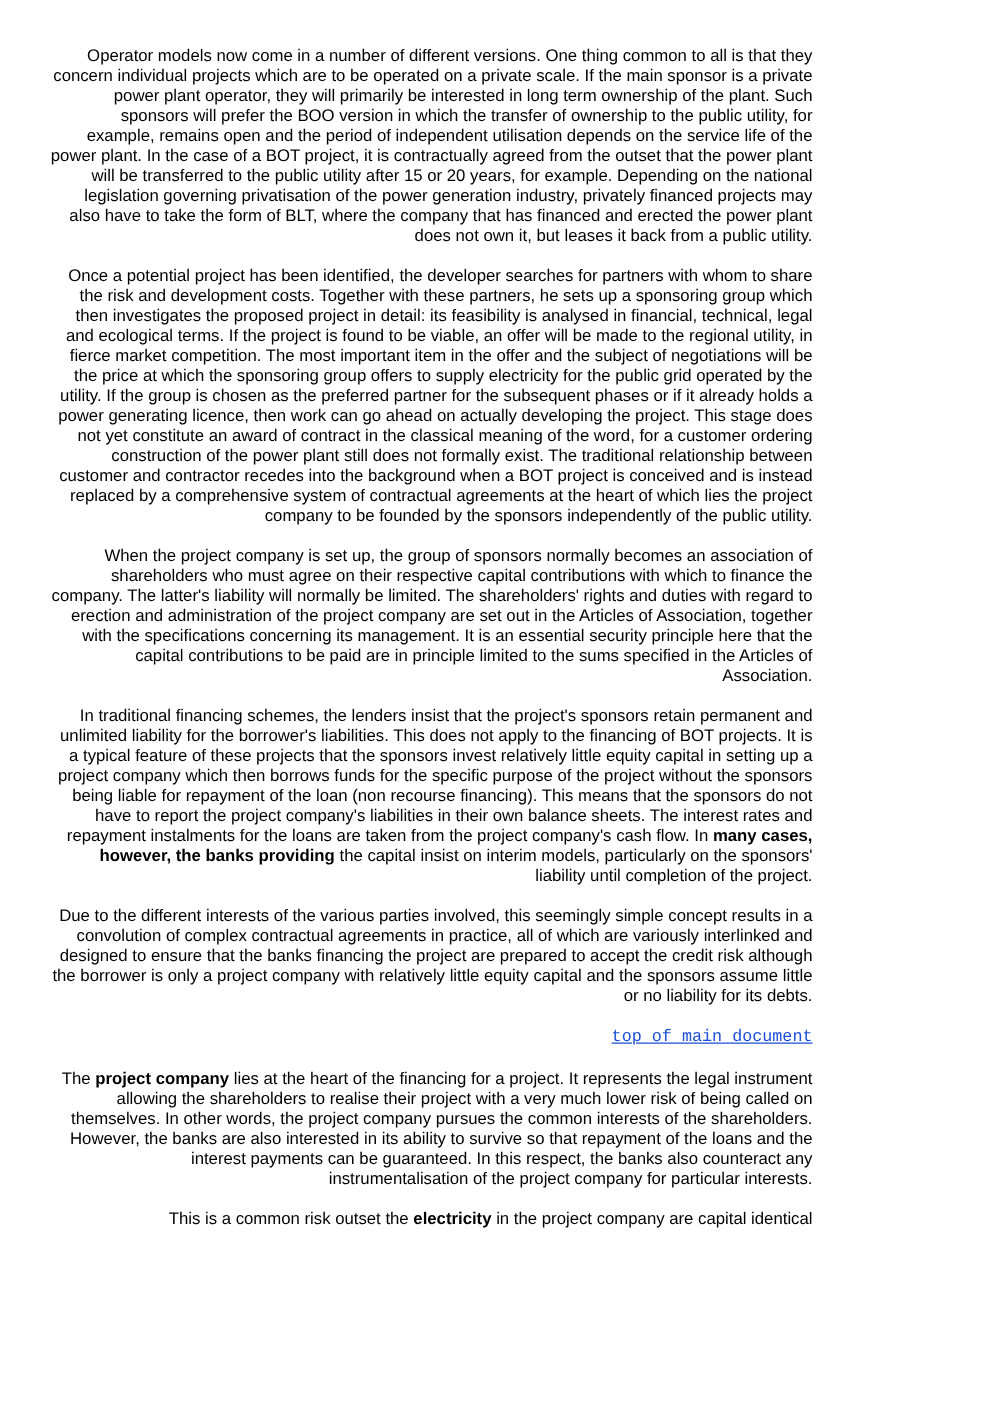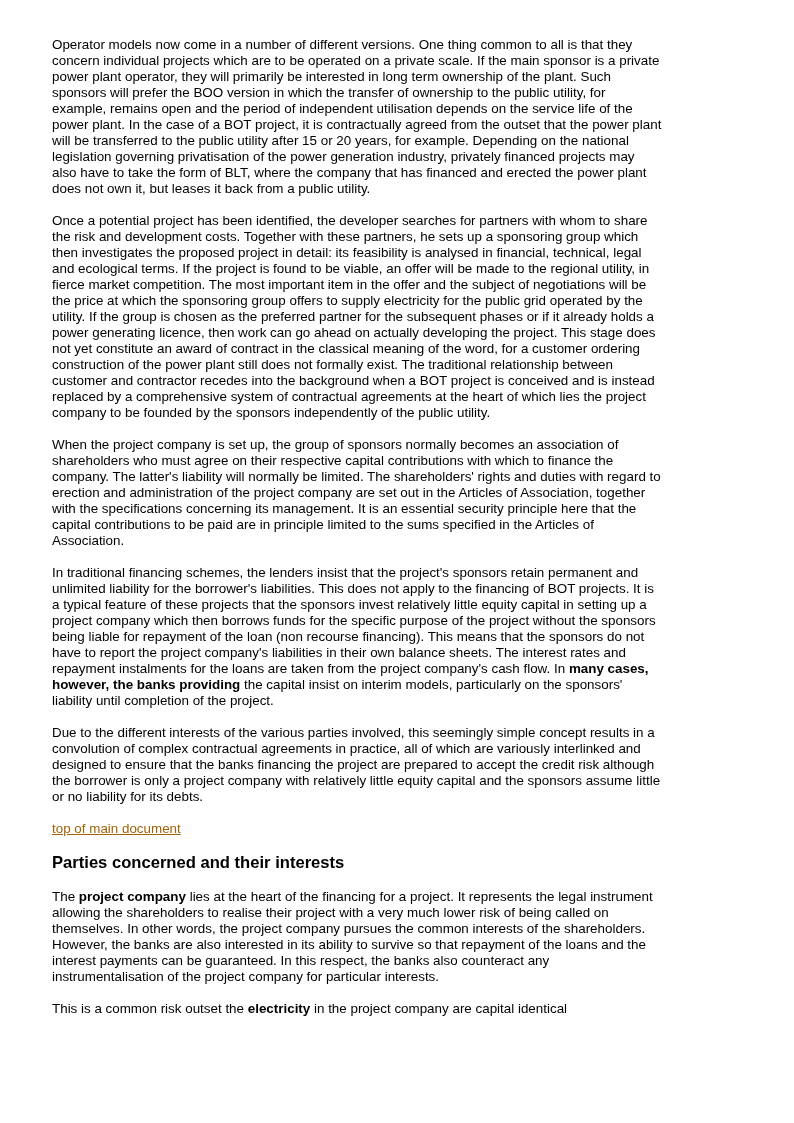--- a/index.html
+++ b/index.html
@@ -1,24 +1,24 @@
 <!DOCTYPE html>
 <html><head>
 <meta charset="utf-8">
 <style>
   html, body { margin: 0; padding: 0; background: #ffffff; }
   body { width: 794px; height: 1123px; overflow: hidden; position: relative; }
   .page {
-    position: absolute; left: 52px; top: 37px; width: 610px;
+    position: absolute; left: 40px; top: 37px; width: 610px;
     font-family: "Liberation Sans", sans-serif;
-    font-size: 13.4px; line-height: 16px; color: #000000;
+    font-size: 13.4px; line-height: 16px; color: #000000; text-align: right;
   }
   p { margin: 0 0 16px 0; }
   b { font-weight: bold; }
-  a.toplink { color: #a16207; text-decoration: underline; }
+  a.toplink { color: #1d4ed8; text-decoration: underline; font-family: Liberation Mono, monospace; }
   h2 {
     font-family: "Liberation Sans", sans-serif;
     font-size: 16.6px; font-weight: bold; line-height: 20px;
     margin: 0 0 16px 0;
   }
   .linkpara { margin: 0 0 16px 0; }
 </style>
 </head>
 <body>
 
@@ -26,17 +26,16 @@
   <p>Operator models now come in a number of different versions. One thing common to all is that they concern individual projects which are to be operated on a private scale. If the main sponsor is a private power plant operator, they will primarily be interested in long term ownership of the plant. Such sponsors will prefer the BOO version in which the transfer of ownership to the public utility, for example, remains open and the period of independent utilisation depends on the service life of the power plant. In the case of a BOT project, it is contractually agreed from the outset that the power plant will be transferred to the public utility after 15 or 20 years, for example. Depending on the national legislation governing privatisation of the power generation industry, privately financed projects may also have to take the form of BLT, where the company that has financed and erected the power plant does not own it, but leases it back from a public utility.</p>
   <p>Once a potential project has been identified, the developer searches for partners with whom to share the risk and development costs. Together with these partners, he sets up a sponsoring group which then investigates the proposed project in detail: its feasibility is analysed in financial, technical, legal and ecological terms. If the project is found to be viable, an offer will be made to the regional utility, in fierce market competition. The most important item in the offer and the subject of negotiations will be the price at which the sponsoring group offers to supply electricity for the public grid operated by the utility. If the group is chosen as the preferred partner for the subsequent phases or if it already holds a power generating licence, then work can go ahead on actually developing the project. This stage does not yet constitute an award of contract in the classical meaning of the word, for a customer ordering construction of the power plant still does not formally exist. The traditional relationship between customer and contractor recedes into the background when a BOT project is conceived and is instead replaced by a comprehensive system of contractual agreements at the heart of which lies the project company to be founded by the sponsors independently of the public utility.</p>
   <p>When the project company is set up, the group of sponsors normally becomes an association of shareholders who must agree on their respective capital contributions with which to finance the company. The latter's liability will normally be limited. The shareholders' rights and duties with regard to erection and administration of the project company are set out in the Articles of Association, together with the specifications concerning its management. It is an essential security principle here that the capital contributions to be paid are in principle limited to the sums specified in the Articles of Association.</p>
   <p><span>In traditional financing schemes, the lenders insist that the project's sponsors retain permanent and unlimited liability for the borrower's liabilities. This does not apply to the financing of BOT projects. It is a typical feature of these projects that the sponsors invest relatively little equity capital in setting up a project company which then borrows funds for the specific purpose of the project without the sponsors being liable for repayment of the loan (non recourse financing). This means that the sponsors do not have to report the project company's liabilities in their own balance sheets. The interest rates and repayment instalments for the loans are taken from the project company's cash flow. In </span><b>many cases, however, the banks providing</b><span> the capital insist on interim models, particularly on the sponsors' liability until completion of the project.</span></p>
   <p>Due to the different interests of the various parties involved, this seemingly simple concept results in a convolution of complex contractual agreements in practice, all of which are variously interlinked and designed to ensure that the banks financing the project are prepared to accept the credit risk although the borrower is only a project company with relatively little equity capital and the sponsors assume little or no liability for its debts.</p>
 
   <div class="linkpara">
     <a class="toplink" href="#">top of main document</a>
   </div>
 
-  <h2>Parties concerned and their interests</h2>
 
   <p><span>The </span><b>project company</b><span> lies at the heart of the financing for a project. It represents the legal instrument allowing the shareholders to realise their project with a very much lower risk of being called on themselves. In other words, the project company pursues the common interests of the shareholders. However, the banks are also interested in its ability to survive so that repayment of the loans and the interest payments can be guaranteed. In this respect, the banks also counteract any instrumentalisation of the project company for particular interests.</span></p>
   <p><span>This is a common risk outset the </span><b>electricity</b><span> in the project company are capital identical</span></p>
 </div>
 
 </body></html>

